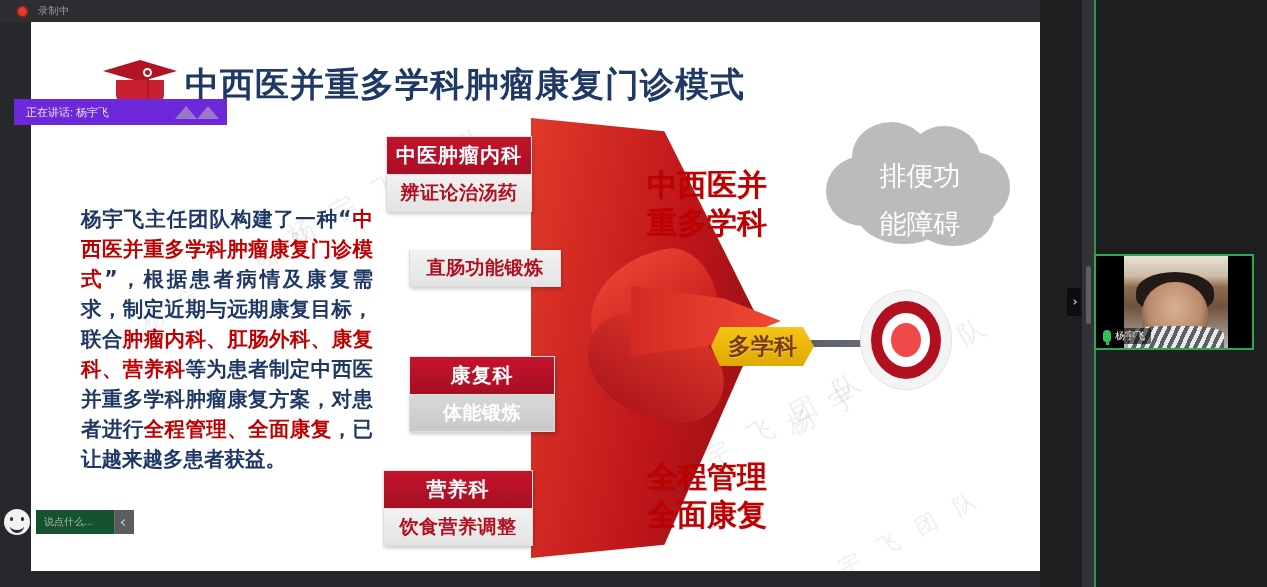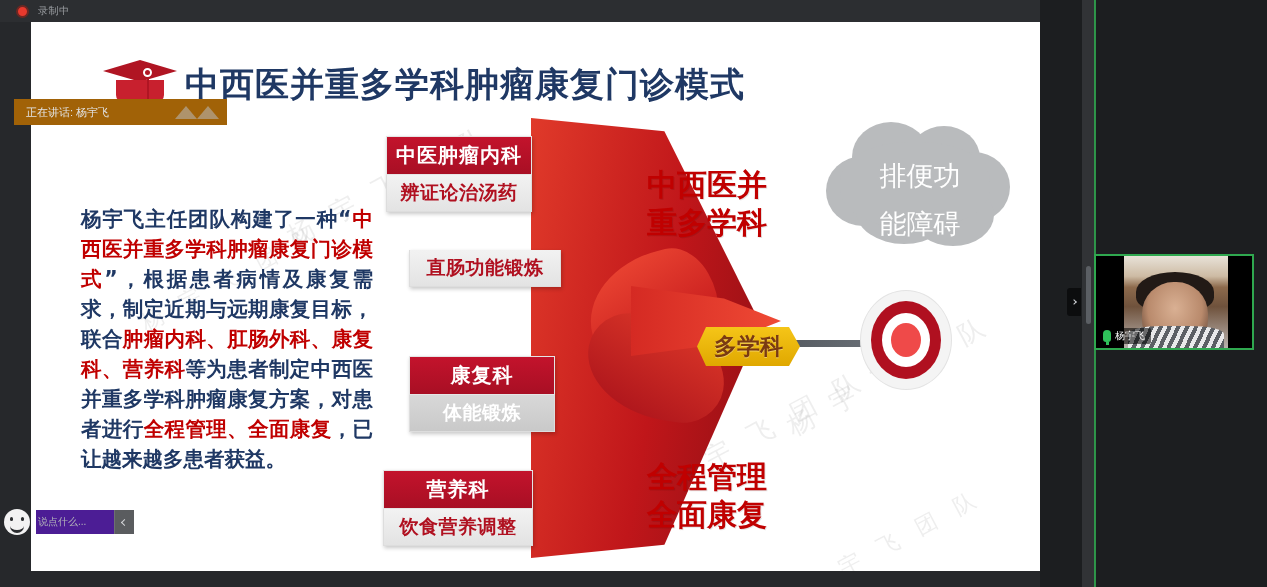--- a/index.html
+++ b/index.html
@@ -108,21 +108,21 @@
     transform:rotate(10deg); z-index:2;
   }
   #dart-rod {
     position:absolute; left:700px; top:322px; width:165px; height:7px;
     background:linear-gradient(90deg,#4a4f55,#6d737a);
     border-radius:3px; z-index:4;
   }
 
   
   #msd-badge {
-    position:absolute; left:666px; top:309px; z-index:6;
+    position:absolute; left:680px; top:309px; z-index:6;
     background:linear-gradient(180deg,#f5c518,#e0a800);
     padding:4px 17px; font-size:23px; font-weight:bold; color:#7a3a12;
     clip-path:polygon(0% 50%,9px 0%,calc(100% - 11px) 0%,100% 50%,calc(100% - 11px) 100%,9px 100%);
     font-family:Liberation Mono, monospace; white-space:nowrap;
     text-shadow:0 1px 0 rgba(255,255,255,.35);
   }
 
   
   .dept {
     position:absolute; z-index:8; width:148px;
@@ -183,21 +183,21 @@
   #target .r3 { width:48px;  height:54px;  background:#ffffff; }
   #target .r4 { width:30px;  height:34px;  background:#ef4a49; }
 
   
   #sidebar {
     position:absolute; right:0; top:0; width:227px; height:587px;
     background:#1c1e20; z-index:30;
   }
   #speaker-strip {
     position:absolute; left:14px; top:99px; width:213px; height:26px;
-    background:#a16207; display:flex; align-items:center;
+    background:#6d28d9; display:flex; align-items:center;
     justify-content:space-between; padding:0 8px 0 12px;
   }
   #speaker-label { font-size:11px; color:#e2e4e6; white-space:nowrap; }
   #wave-icon { display:flex; align-items:flex-end; gap:0; opacity:.55; }
   #wave-icon span {
     display:block; width:0; height:0;
     border-left:11px solid transparent; border-right:11px solid transparent;
     border-bottom:13px solid #b9bcc0;
   }
   #video-tile {
@@ -271,22 +271,22 @@
   #emoji-btn::before {
     content:""; position:absolute; left:6px; top:8px; width:3px; height:4px;
     background:#2b2d30; border-radius:2px;
     box-shadow:11px 0 0 #2b2d30;
   }
   #emoji-btn::after {
     content:""; position:absolute; left:6px; top:14px; width:14px; height:7px;
     border-bottom:3px solid #2b2d30; border-radius:0 0 8px 8px;
   }
   #chat-input {
-    margin-left:6px; width:78px; height:24px; background:#4c1d95;
-    display:flex; align-items:center; padding-left:2px;
+    margin-left:6px; width:78px; height:24px; background:#14532d;
+    display:flex; align-items:center; padding-left:8px;
   }
   #chat-placeholder { font-size:10px; color:#b4b6b9; white-space:nowrap; }
   #chat-collapse {
     width:20px; height:24px; background:#5a5c5f; display:flex;
     align-items:center; justify-content:center; border-left:1px solid #6d6f72;
   }
   #chat-collapse i {
     display:block; width:5px; height:5px; border-left:1.5px solid #d5d7da;
     border-bottom:1.5px solid #d5d7da; transform:rotate(45deg); font-style:normal;
   }

